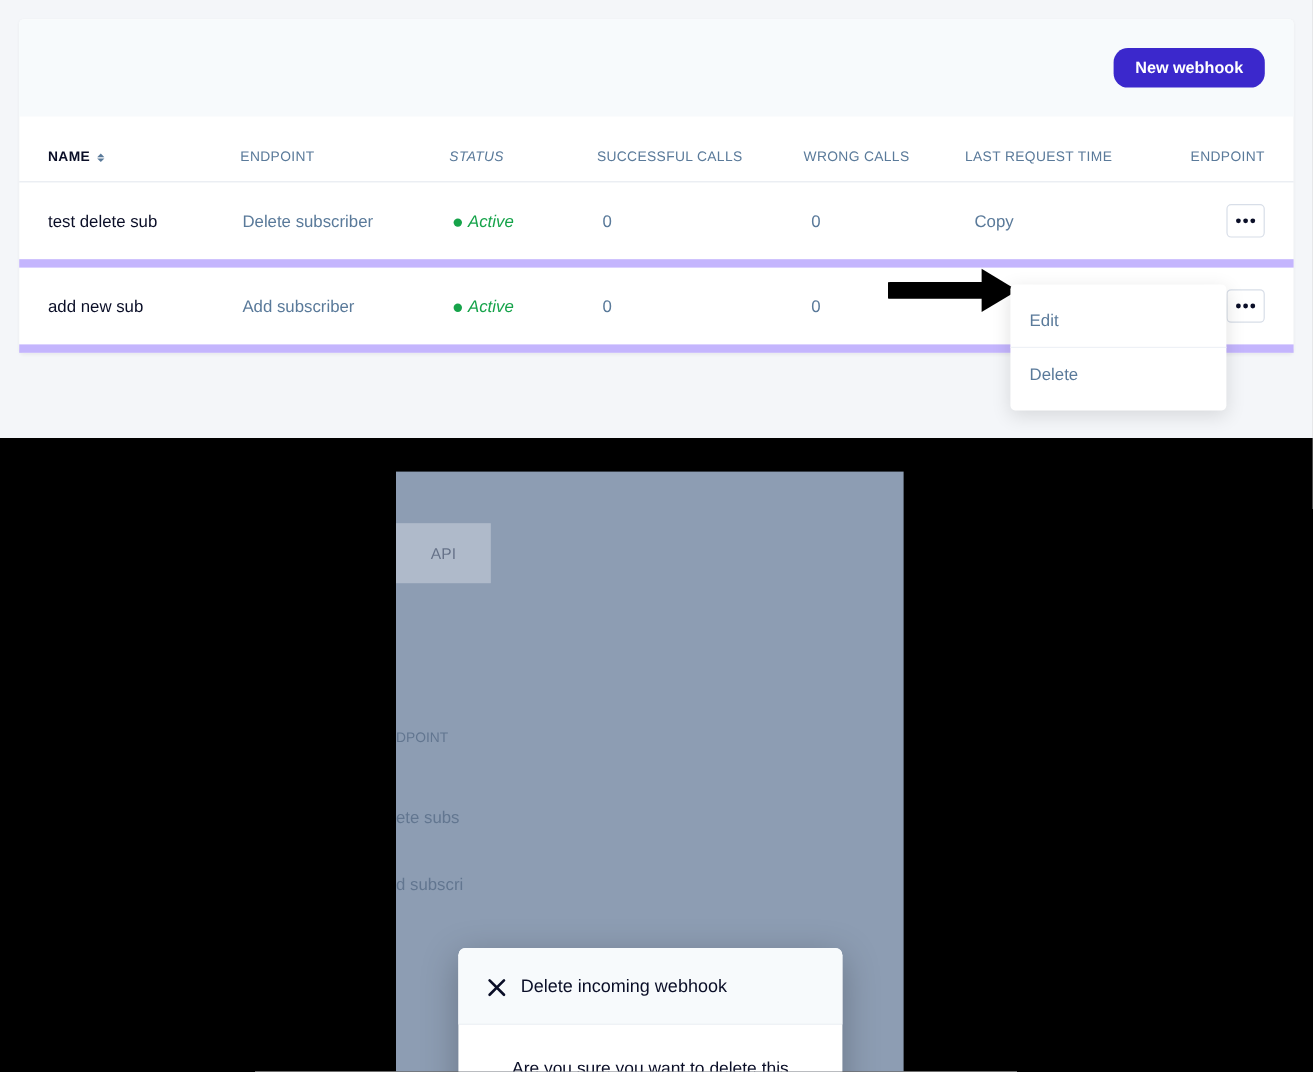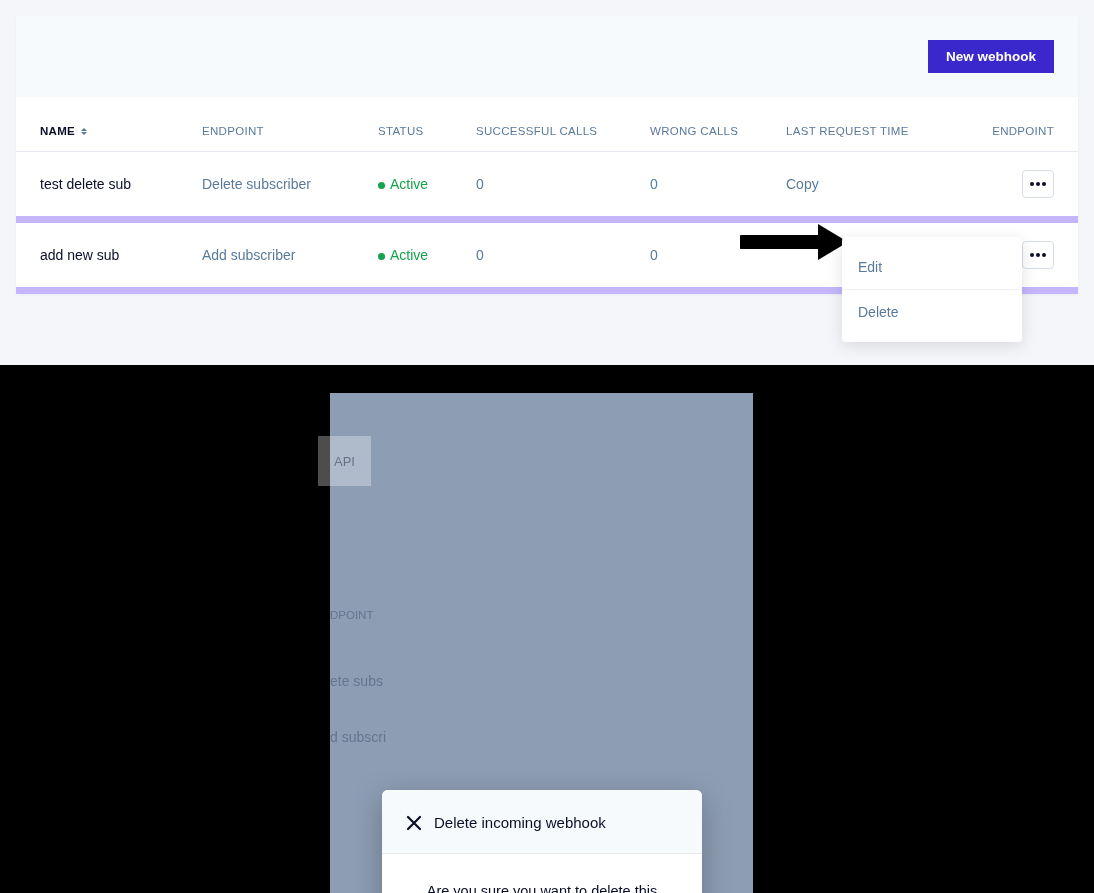--- a/index.html
+++ b/index.html
@@ -4,36 +4,36 @@
 <style>
 * { box-sizing: border-box; margin: 0; padding: 0; }
 body { font-family: -apple-system, BlinkMacSystemFont, 'Segoe UI', Arial, sans-serif; width: 1094px; height: 893px; overflow: hidden; background: #fff; }
 
 .top-section { background: #f4f6f9; padding: 16px; height: 365px; }
 
 .webhook-panel { background: #fff; border-radius: 4px; box-shadow: 0 1px 3px rgba(0,0,0,0.05); }
 
 .panel-header { background: #f7fafc; padding: 24px; display: flex; justify-content: flex-end; border-radius: 4px 4px 0 0; }
 
-.btn-primary { background: #3b28cc; color: #fff; border: none; padding: 9px 18px; border-radius: 0; font-weight: 700; font-size: 13.5px; cursor: pointer; }
+.btn-primary { background: #3b28cc; color: #fff; border: none; padding: 9px 18px; border-radius: 12px; font-weight: 700; font-size: 13.5px; cursor: pointer; }
 
 .table-wrap { padding: 0; position: relative; }
 
 .table-header { display: flex; padding: 28px 24px 14px; font-size: 11.5px; color: #5a7a9a; letter-spacing: 0.3px; border-bottom: 1px solid #e6eaf0; }
 .table-header .col-name { color: #0a0e27; font-weight: 700; display: flex; align-items: center; gap: 6px; text-align: right; }
 
 .sort-icon { display: inline-flex; flex-direction: column; gap: 1px; }
 .sort-icon span { width: 0; height: 0; border-left: 3px solid transparent; border-right: 3px solid transparent; }
 .sort-icon .up { border-bottom: 3px solid #5a7a9a; }
 .sort-icon .down { border-top: 3px solid #5a7a9a; }
 
 .col-name { width: 162px; }
 .col-endpoint { width: 176px; }
-.col-status { width: 98px; }
-.col-success { width: 174px; }
+.col-status { width: 98px; font-style: italic; }
+.col-success { width: 174px; margin-left: 26px; }
 .col-wrong { width: 136px; }
 .col-time { width: 190px; }
 .col-actions { flex: 1; text-align: right; }
 
 .table-row { display: flex; padding: 18px 24px; font-size: 14px; border-bottom: 7px solid #c4b5fd; align-items: center; }
 .table-row .col-name { color: #0a0e27; }
 .table-row .col-endpoint, .table-row .col-time, .table-row .col-success, .table-row .col-wrong { color: #5a7a9a; }
 .status-dot { width: 7px; height: 7px; background: #16a34a; border-radius: 50%; display: inline-block; margin-right: 5px; }
 .status-text { color: #16a34a; font-size: 14px; }
 
@@ -43,21 +43,21 @@
 
 .dropdown { position: absolute; right: 56px; top: 14px; background: #fff; border-radius: 4px; box-shadow: 0 4px 16px rgba(0,0,0,0.12); width: 180px; padding: 8px 0; z-index: 10; }
 .dropdown-item { padding: 14px 16px; font-size: 14px; color: #5a7a9a; cursor: pointer; border-bottom: 1px solid #eef1f6; }
 .dropdown-item:last-child { border-bottom: none; }
 
 .arrow { position: absolute; left: 740px; top: 220px; z-index: 5; }
 
 .bottom-section { background: #000; height: 528px; display: flex; justify-content: center; position: relative; }
 
 .bg-panel { position: absolute; left: 330px; top: 28px; width: 423px; height: 500px; background: #8d9db3; }
-.bg-tab { position: absolute; left: 318px; top: 71px; width: 53px; height: 50px; background: #fff; opacity: 0.3; display: flex; align-items: center; justify-content: center; font-size: 13px; color: #0a0e27; }
+.bg-tab { position: absolute; left: 330px; top: 71px; width: 79px; height: 50px; background: #fff; opacity: 0.3; display: flex; align-items: center; justify-content: center; font-size: 13px; color: #0a0e27; }
 .bg-header-row { position: absolute; left: 330px; top: 244px; color: #38506e; font-size: 11.5px; opacity: 0.5; }
 .bg-row1 { position: absolute; left: 330px; top: 308px; color: #38506e; font-size: 14px; opacity: 0.5; }
 .bg-row2 { position: absolute; left: 330px; top: 364px; color: #38506e; font-size: 14px; opacity: 0.5; }
 
 .modal { position: absolute; left: 382px; top: 425px; width: 320px; background: #fff; border-radius: 6px; box-shadow: 0 8px 30px rgba(0,0,0,0.25); z-index: 20; }
 .modal-header { background: #f7fafc; padding: 24px 24px 22px; display: flex; align-items: center; gap: 12px; border-radius: 6px 6px 0 0; border-bottom: 1px solid #e6eaf0; }
 .modal-close { cursor: pointer; display: inline-flex; }
 .modal-title { font-size: 15px; color: #0a0e27; }
 
 .modal-body { padding: 26px 24px 24px; text-align: center; }

